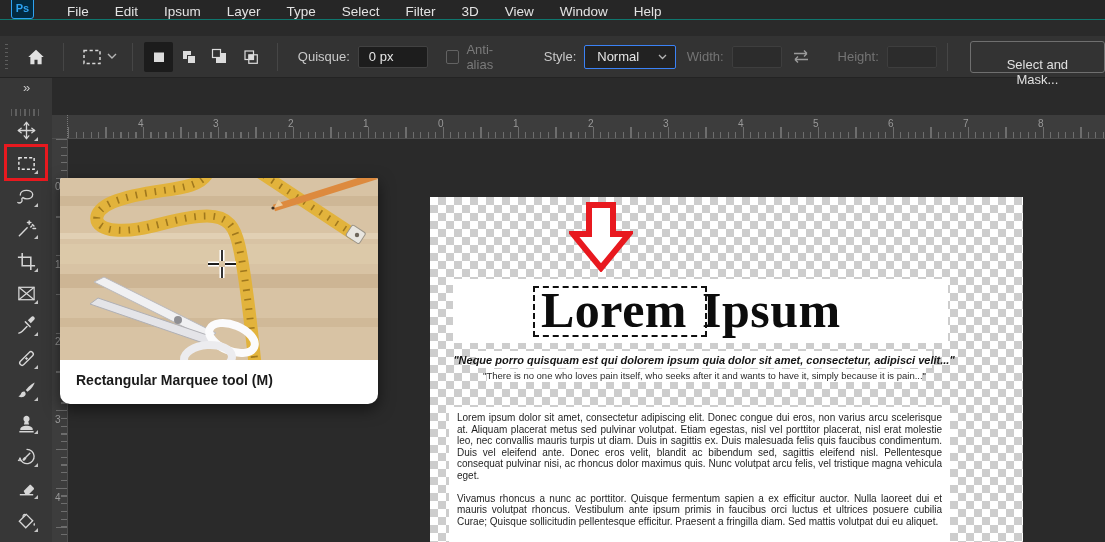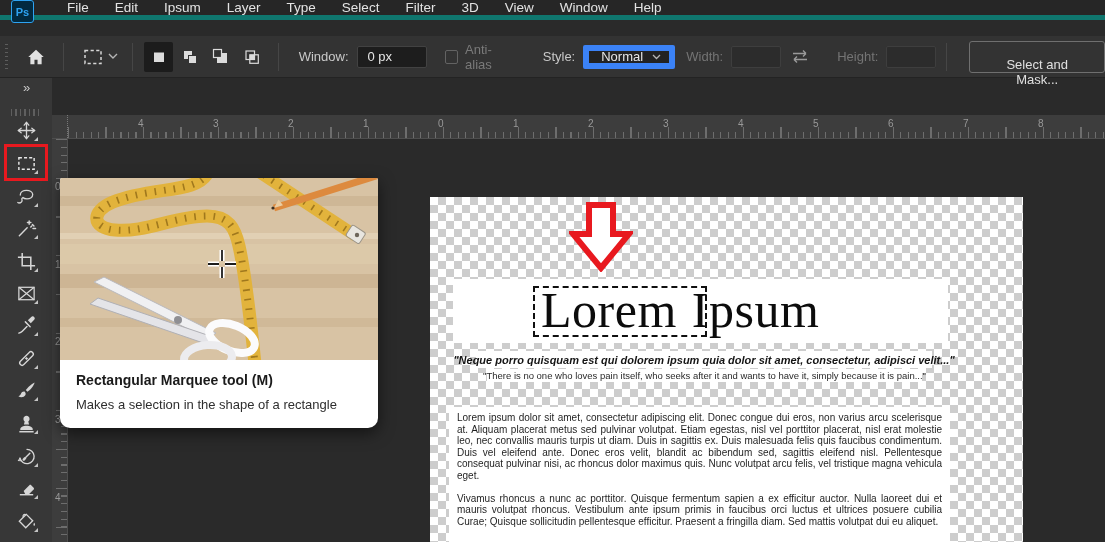--- a/index.html
+++ b/index.html
@@ -1,21 +1,21 @@
 <!DOCTYPE html>
 <html style="--red: #e8191f; --checker: #cdcdcd;"><head>
 <meta charset="utf-8">
 <style>
   html,body{margin:0;padding:0;background:#1a1a1a;}
   .app{position:relative;width:1105px;height:542px;overflow:hidden;
        font-family:"Liberation Sans",sans-serif;background:#2a2a2a;
        -webkit-font-smoothing:antialiased;}
   
   .menubar{position:absolute;left:0;top:0;width:1105px;height:20px;background:#262626;
-           border-bottom:5px solid #0f766e;display:flex;align-items:flex-start;box-sizing:border-box;}
+           border-bottom:1px solid #0f766e;display:flex;align-items:flex-end;box-sizing:border-box;}
   .ps-logo{width:23px;height:23px;margin:0 20px 0 11px;border:1.5px solid #2ea3f2;border-radius:3px;
            background:#022a40;color:#2ea3f2;font-size:11px;font-weight:bold;
            display:flex;align-items:center;justify-content:center;box-sizing:border-box;}
   .menu-item{color:#e3e3e3;font-size:13.5px;padding:0 13px;cursor:default;}
   
   .optionsbar{position:absolute;left:0;top:36px;width:1105px;height:42px;background:#333333;
               border-bottom:1px solid #232323;display:flex;align-items:center;box-sizing:border-box;}
   .opt-grip{width:3px;height:26px;margin-left:5px;
             background:repeating-linear-gradient(180deg,#5d5d5d 0 1.5px,transparent 1.5px 4px);}
   .opt-sep{width:1px;height:28px;background:#464646;margin:0 10px;}
@@ -25,21 +25,21 @@
   .mode-btn{width:30px;height:30px;margin:0 1px;border-radius:2px;}
   .mode-btn.active{background:#1c1c1c;}
   .opt-label{color:#c9c9c9;font-size:13px;margin:0 8px 0 10px;}
   .opt-label.disabled{color:#747474;}
   .opt-input{width:70px;height:22px;background:#1d1d1d;border:1px solid #424242;border-radius:2px;
              color:#e6e6e6;font-size:13px;font-family:"Liberation Sans",sans-serif;padding:0 0 0 10px;box-sizing:border-box;}
   .opt-input:disabled,.opt-input.disabled{background:#2c2c2c;border-color:#3e3e3e;width:50px;}
   .checkbox-wrap{display:flex;align-items:center;margin-left:18px;}
   .checkbox{width:12px;height:12px;border:1px solid #636363;border-radius:2px;background:transparent;}
   .checkbox-label{color:#7a7a7a;font-size:13px;margin-left:7px;}
-  .dropdown{width:94px;height:24px;background:#222222;border:6px solid #3b82f6;border-radius:2px;
+  .dropdown{width:94px;height:24px;background:#222222;border:1px solid #3b82f6;border-radius:2px;
             display:flex;align-items:center;justify-content:space-between;padding:0 8px 0 12px;box-sizing:border-box;}
   .dropdown span{color:#e6e6e6;font-size:13px;}
   .swap-btn{margin:0 9px;}
   .sm-btn{height:26px;padding:15px 15px;margin-left:12px;background:transparent;border:1px solid #6f6f6f;
           border-radius:3px;color:#e0e0e0;font-size:13px;font-family:"Liberation Sans",sans-serif;}
   
   .toolbar{position:absolute;left:0;top:78px;width:52px;height:464px;background:#373737;}
   .tb-collapse{position:absolute;top:2px;left:23px;color:#c9c9c9;font-size:13px;letter-spacing:-2px;}
   .tb-grip{position:absolute;top:31px;left:11px;width:30px;height:7px;
            background:repeating-linear-gradient(90deg,#5f5f5f 0 1.5px,transparent 1.5px 4.5px);}
@@ -74,21 +74,21 @@
   
   .canvas{position:absolute;left:68px;top:139px;width:1037px;height:403px;background:#2a2a2a;overflow:hidden;}
   .document{position:absolute;left:362px;top:58px;width:593px;height:345px;
             background-color:#ffffff;
             background-image:
               linear-gradient(45deg,var(--checker,#cdcdcd) 25%,transparent 25%,transparent 75%,var(--checker,#cdcdcd) 75%),
               linear-gradient(45deg,var(--checker,#cdcdcd) 25%,transparent 25%,transparent 75%,var(--checker,#cdcdcd) 75%);
             background-size:16px 16px;background-position:0 0,8px 8px;}
   .band{position:absolute;background:#ffffff;}
   .heading-band{left:23px;top:82px;width:495px;height:64px;}
-  .heading-band h1{margin:0;padding:2px 0 0 88px;font-family:"Liberation Serif",serif;font-weight:400;
+  .heading-band h1{margin:0;padding:2px 0 0 88px;font-family:"Liberation Serif",serif;font-weight:700;
                    font-size:50px;color:#0c0c0c;letter-spacing:0.5px;white-space:nowrap;}
   .heading-band h1 .rest{margin-left:15px;}
   .selection-marquee{position:absolute;left:80px;top:7px;width:174px;height:51px;box-sizing:border-box;
                      border:2px dashed #101010;}
   .red-arrow{position:absolute;left:139px;top:5px;color:var(--red,#e8191f);}
   .quote1{left:46px;top:154px;width:456px;height:17px;display:flex;align-items:center;justify-content:center;}
   .quote1 span{font-size:11px;font-style:italic;font-weight:bold;color:#151515;white-space:nowrap;}
   .quote2{left:57px;top:172px;width:435px;height:13px;display:flex;align-items:center;justify-content:center;}
   .quote2 span{font-size:9.5px;color:#2a2a2a;white-space:nowrap;}
   .body-band{left:19px;top:210px;width:501px;height:135px;overflow:hidden;padding:5px 8px;box-sizing:border-box;}
@@ -158,21 +158,21 @@
       </svg>
     </button>
     <button class="opt-btn mode-btn">
       <svg width="18" height="18" viewBox="0 0 18 18">
         <rect x="3" y="3" width="8.5" height="8.5" fill="none" stroke="#dcdcdc" stroke-width="1.2"></rect>
         <rect x="6.8" y="6.8" width="8.5" height="8.5" fill="none" stroke="#dcdcdc" stroke-width="1.2"></rect>
         <rect x="6.8" y="6.8" width="4.7" height="4.7" fill="#dcdcdc"></rect>
       </svg>
     </button>
     <div class="opt-sep"></div>
-    <span class="opt-label">Window:</span>
+    <span class="opt-label">Quisque:</span>
     <input class="opt-input" value="0 px" style="">
     <span class="checkbox-wrap">
       <span class="checkbox"></span>
       <span class="checkbox-label">Anti-alias</span>
     </span>
     <span class="opt-label" style="margin-left:26px">Style:</span>
     <div class="dropdown">
       <span>Normal</span>
       <svg width="9" height="6" viewBox="0 0 9 6">
         <path d="M1 1l3.5 3.5L8 1" fill="none" stroke="#b5b5b5" stroke-width="1.3"></path>
@@ -381,17 +381,16 @@
       <ellipse cx="172" cy="160" rx="24" ry="13" transform="rotate(22 172 160)" fill="none" stroke="#fbfbfc" stroke-width="8"></ellipse>
       <ellipse cx="148" cy="180" rx="24" ry="13" transform="rotate(-4 148 180)" fill="none" stroke="#ececef" stroke-width="8"></ellipse>
 
       <g>
         <path d="M162 72v11M162 89v11M148 86h11M165 86h11" stroke="#ffffff" stroke-width="5"></path>
         <path d="M162 72v11M162 89v11M148 86h11M165 86h11" stroke="#1c1c1c" stroke-width="1.8"></path>
       </g>
     </svg>
     <div class="tooltip-text">
       <div class="tooltip-title">Rectangular Marquee tool (M)</div>
-      <div class="tooltip-desc">Makes a selection in the shape of a rectangle</div>
     </div>
   </div>
 
 </div>
 
 </body></html>

